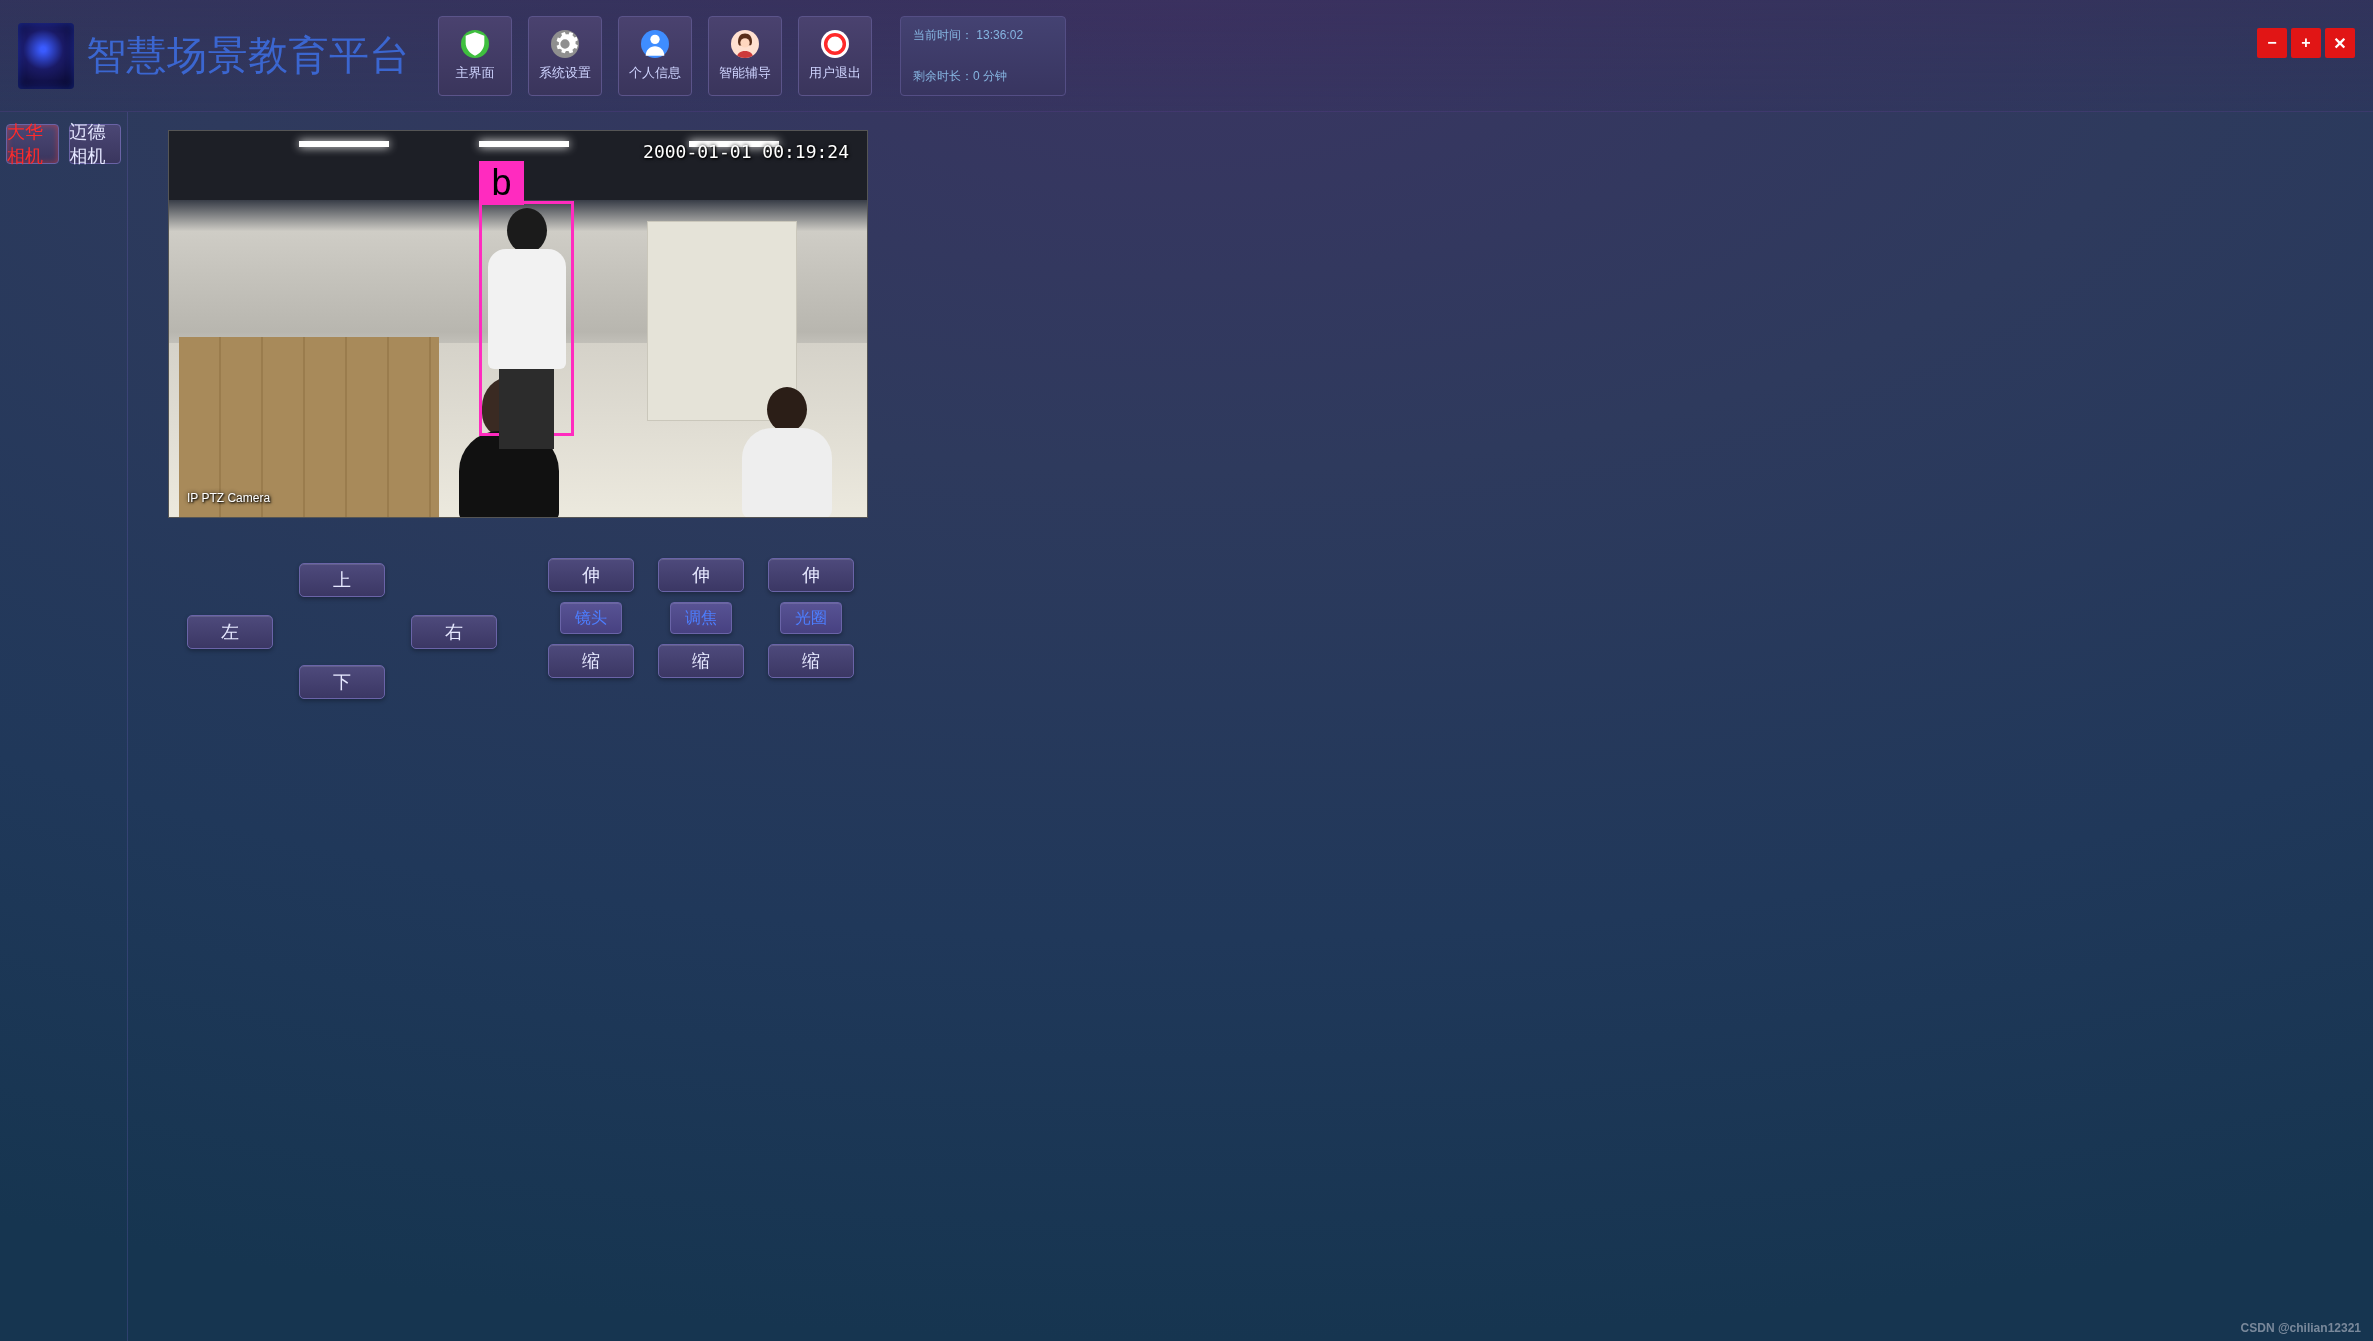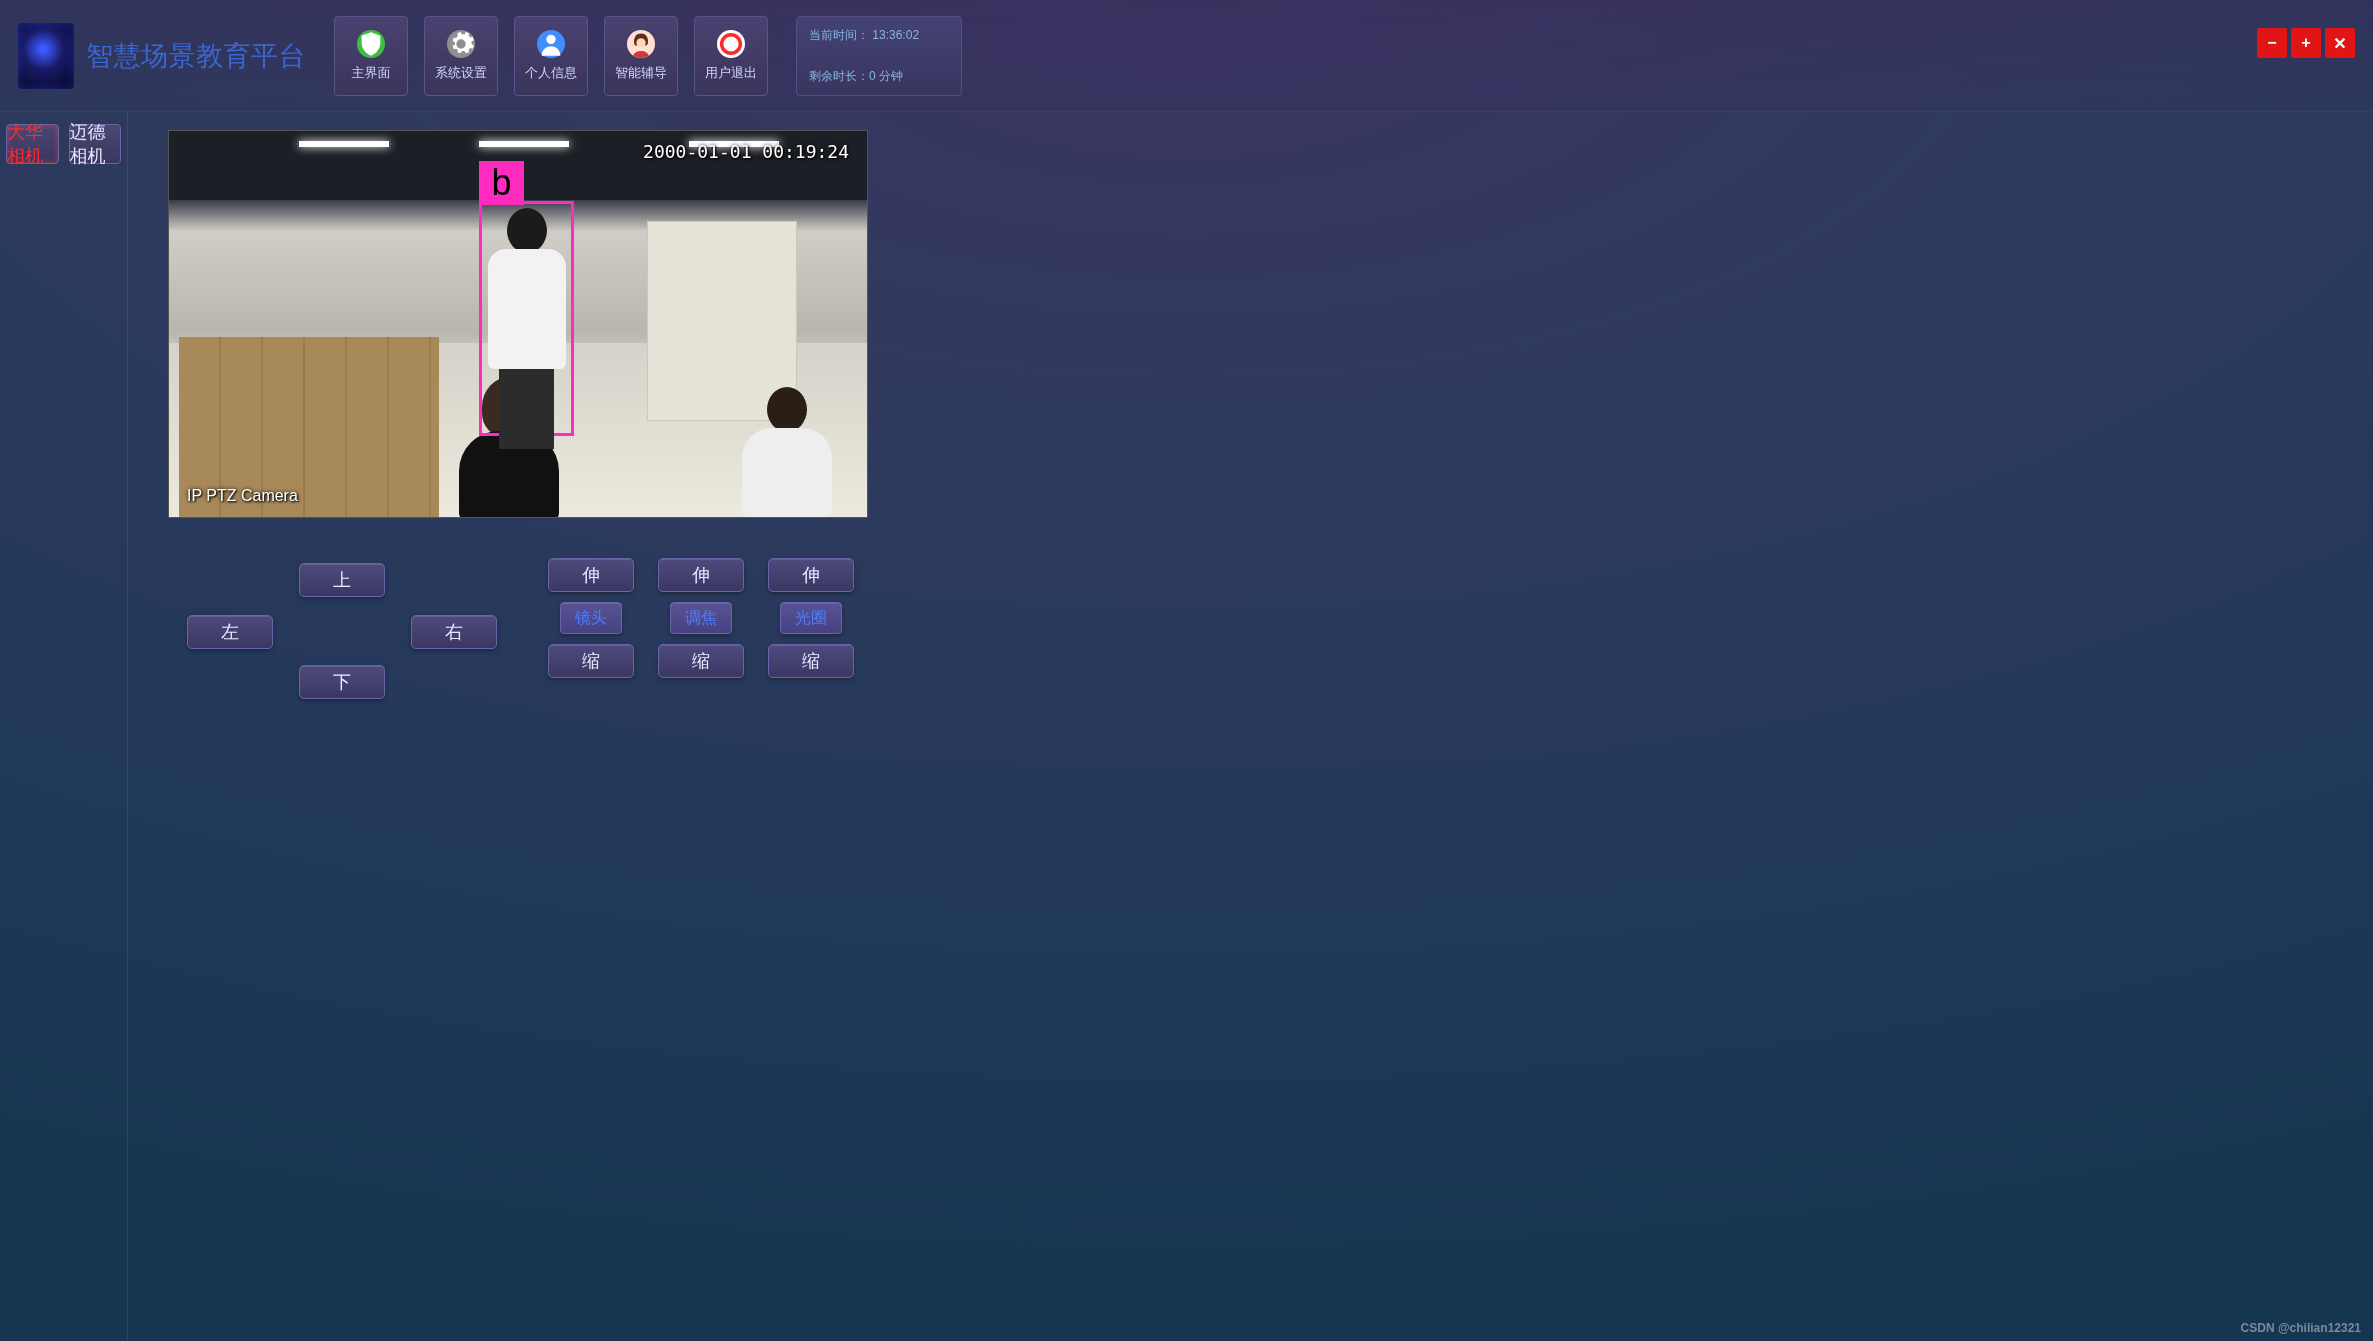--- a/index.html
+++ b/index.html
@@ -30,21 +30,21 @@
     gap: 12px;
   }
   .logo-img {
     width: 56px; height: 66px;
     background: radial-gradient(circle at 45% 40%, #3a5bff 5%, #1a1a66 40%, #050520 100%);
     border-radius: 4px;
     position: relative;
     box-shadow: 0 0 8px rgba(40,80,255,0.4) inset;
   }
   .app-title {
-    font-size: 27px;
+    font-size: 40px;
     color: #3b66d0;
     font-weight: 400;
     letter-spacing: 0.5px;
     white-space: nowrap;
   }
 
   .nav-btns { display: flex; gap: 16px; }
   .nav-btn {
     width: 74px; height: 80px;
     background: linear-gradient(180deg, #4a426f 0%, #3a355c 100%);
@@ -171,21 +171,21 @@
     font-size:36px; font-weight:500;
     display:flex;align-items:center;justify-content:center;
   }
   .video-ts {
     position:absolute; top:10px; right:18px;
     color:#fff; font-size:18px; font-family: monospace;
     text-shadow: 0 0 4px #000, 1px 1px 2px #000;
   }
   .video-name {
     position:absolute; bottom:12px; left:18px;
-    color:#fff; font-size:16px;
+    color:#fff; font-size:12px;
     text-shadow: 0 0 4px #000, 1px 1px 2px #000;
   }
 
   .ptz-area {
     margin-top: 40px;
     margin-left: 18px;
     display:flex;
     gap: 50px;
     align-items:flex-start;
   }

